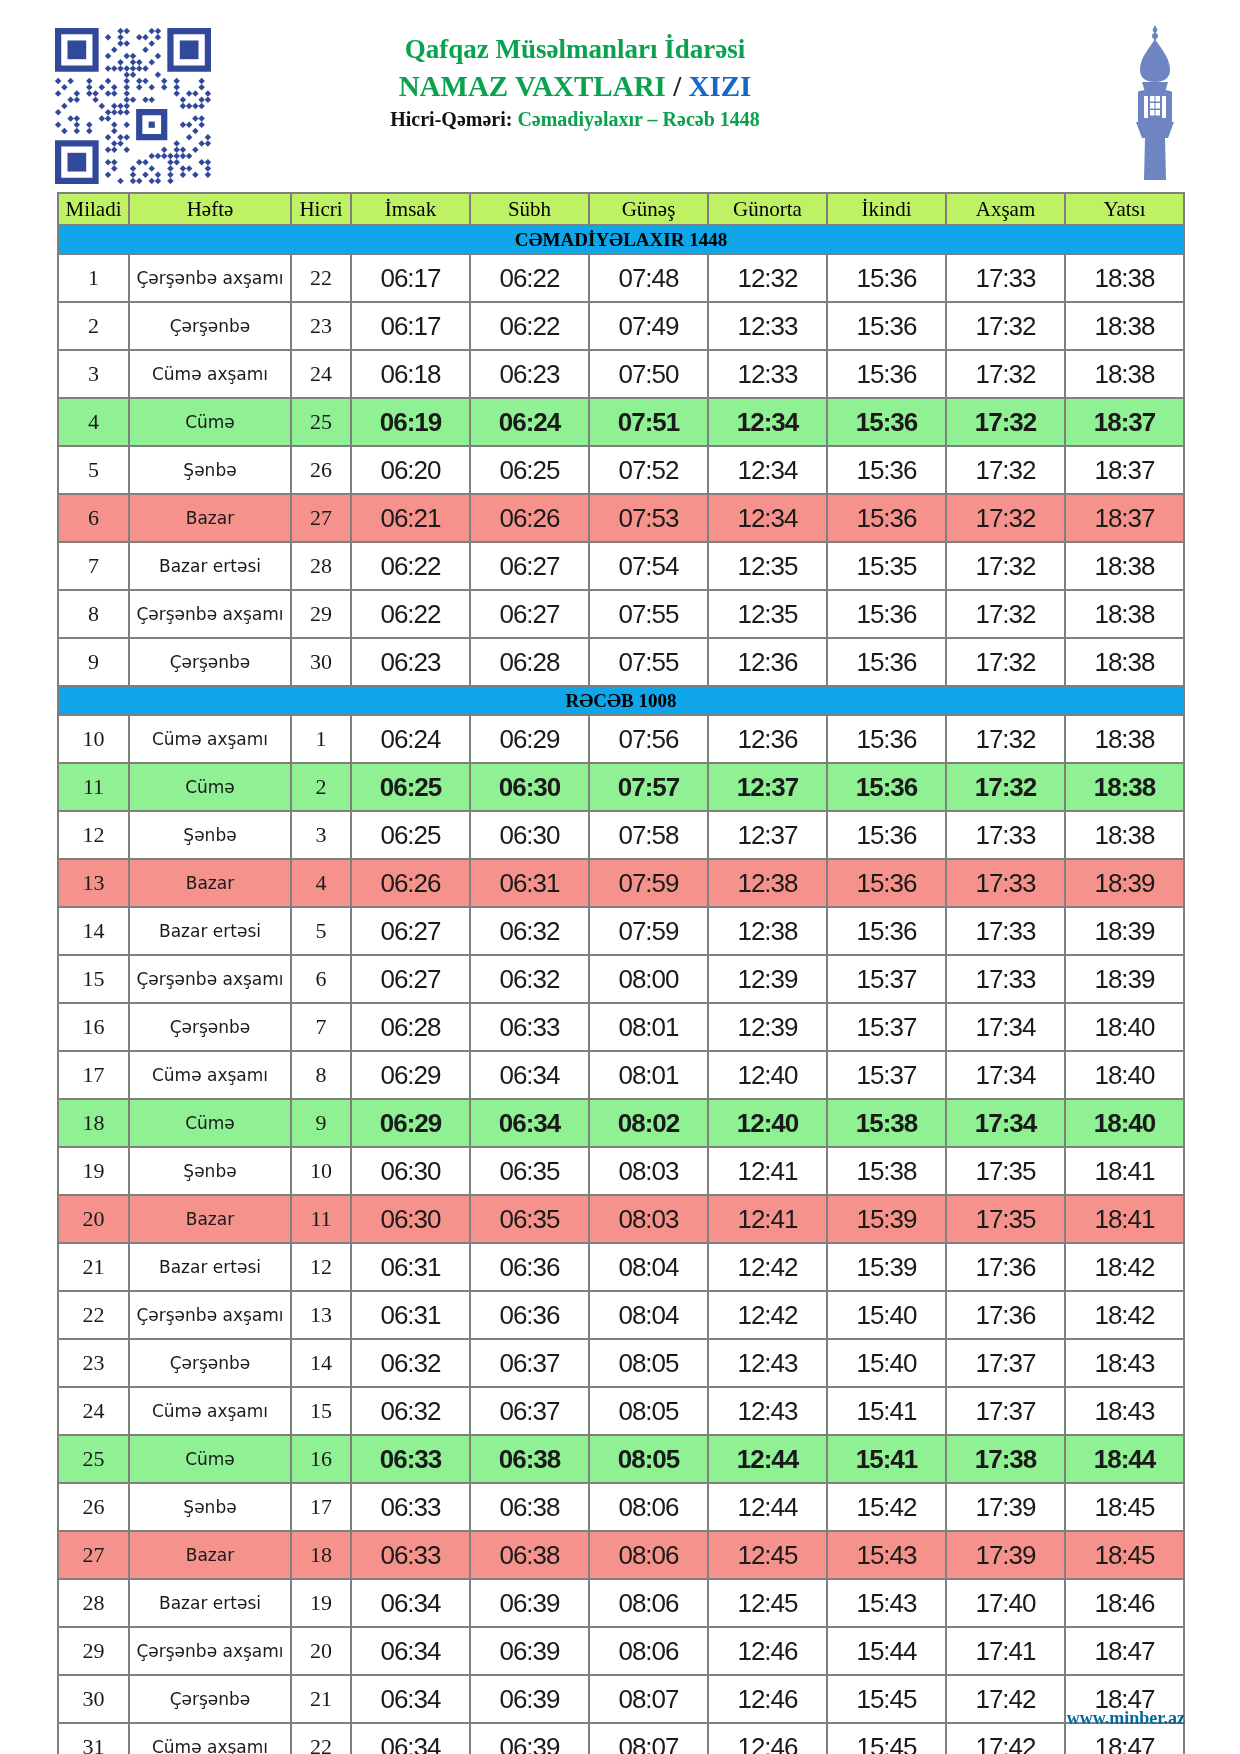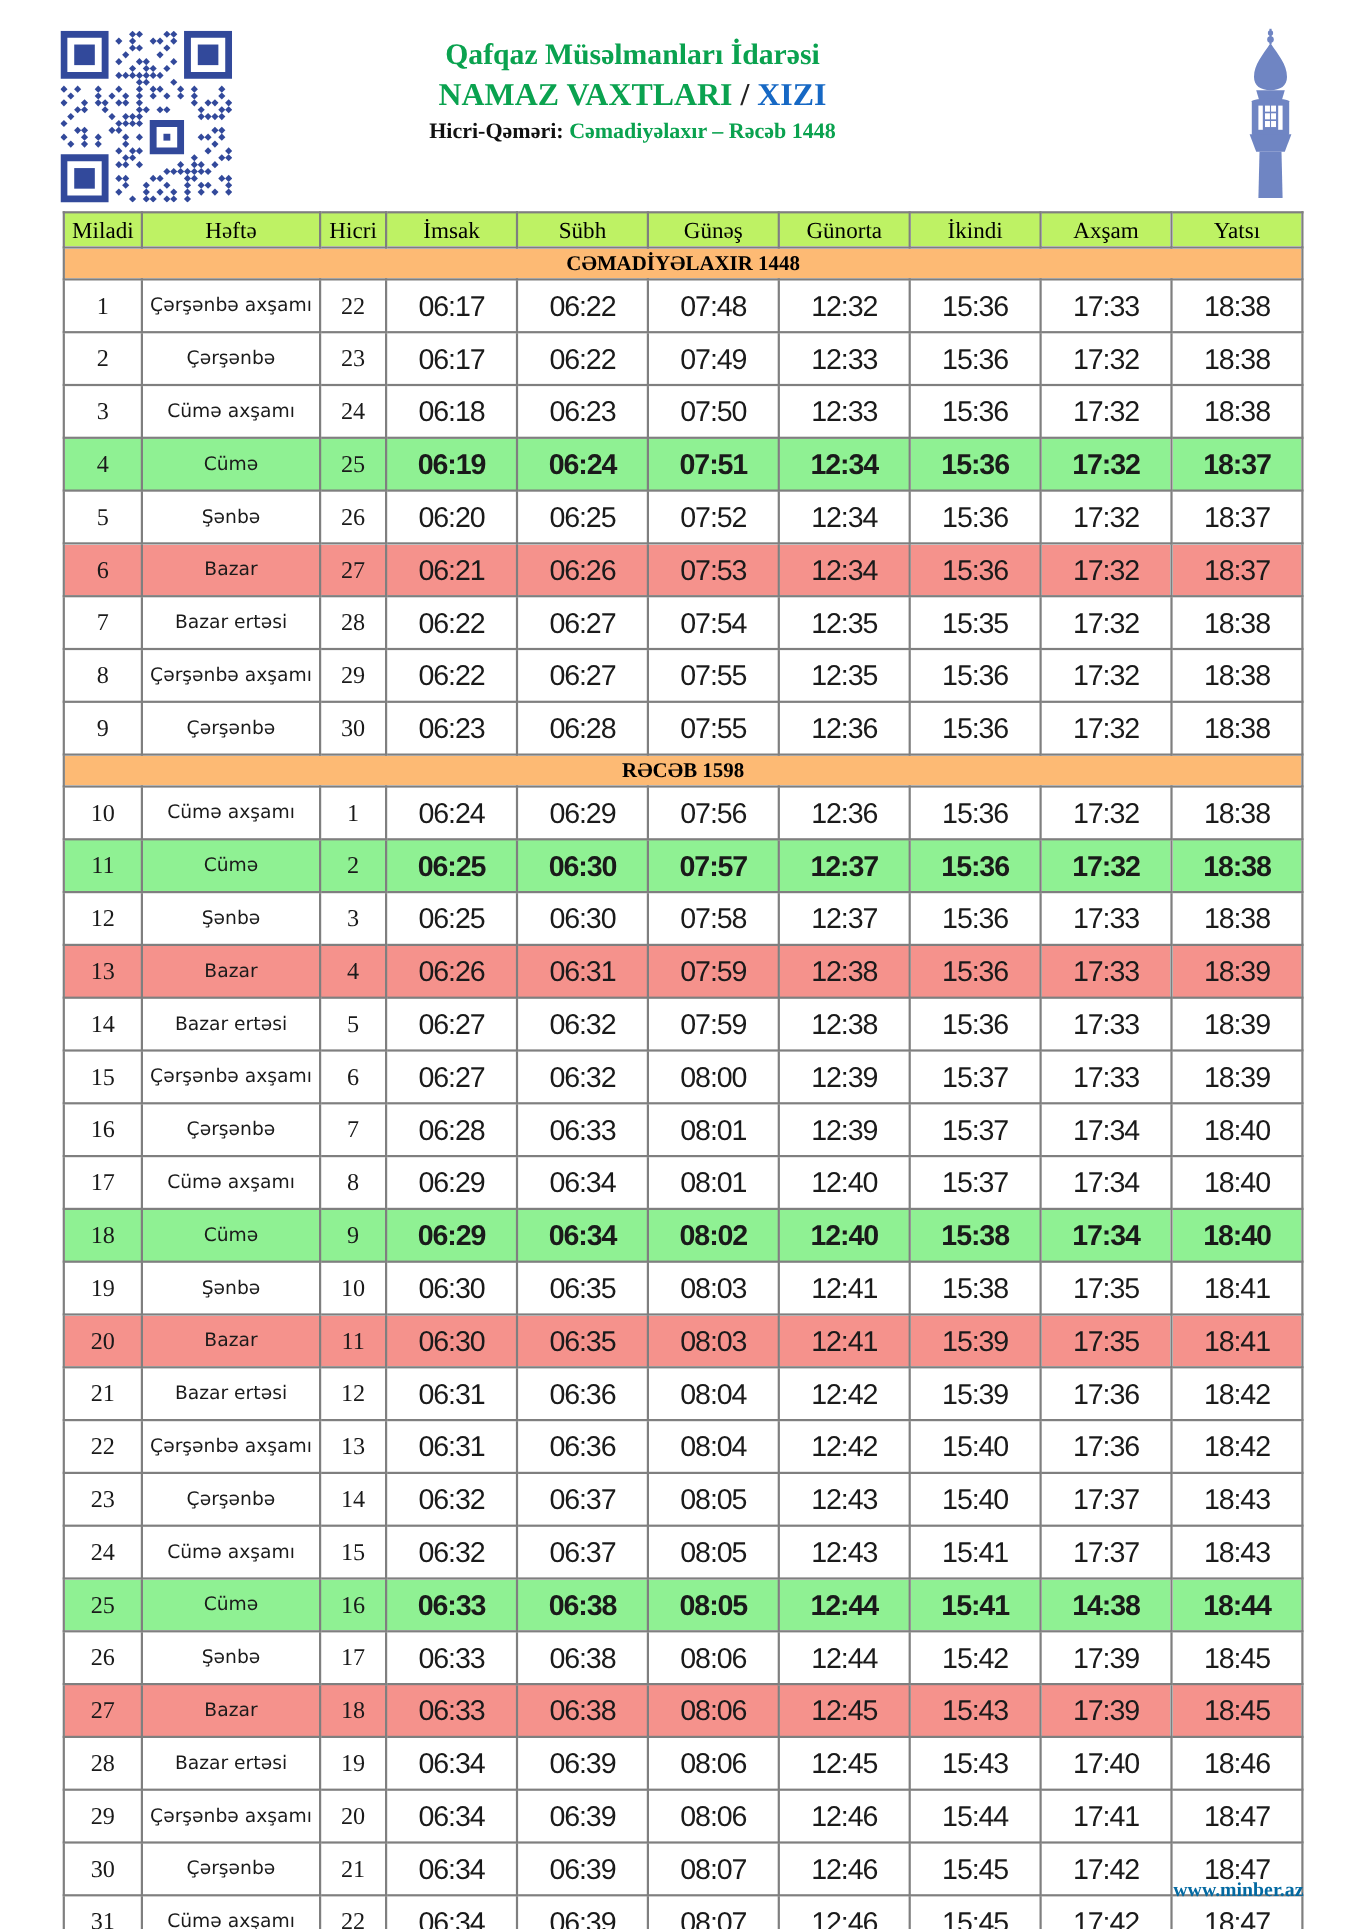--- a/index.html
+++ b/index.html
@@ -20,21 +20,21 @@
   .t4{font-size:20px;color:#111111;}
   .t4 .val{color:#0aa24f;}
 
   
   #timetable{position:absolute;left:57px;top:192px;width:1126px;border-collapse:collapse;
              table-layout:fixed;}
   #timetable th,#timetable td{border:2px solid #7f7f7f;text-align:center;vertical-align:middle;
              padding:0;overflow:hidden;white-space:nowrap;}
   #timetable thead th{height:30px;font-family:"Liberation Serif",serif;font-weight:normal;
              font-size:21px;color:#000;background:#bef264;}
-  .section-row td{height:27px;background:#fdba74;font-family:"Liberation Serif",serif;
+  .section-row td{height:27px;background:#0ea5e9;font-family:"Liberation Serif",serif;
              font-weight:bold;font-size:19px;color:#000;padding-right:130px;}
   .data-row td{height:46px;background:#ffffff;color:#1a1a1a;}
   .data-row.row-friday td{background:#8ff193;}
   .data-row.row-sunday td{background:#f5928c;}
   .col-miladi,.col-hicri{font-family:"Liberation Serif",serif;font-size:22px;}
   .col-hefte{font-family:"DejaVu Sans",sans-serif;font-size:17px;}
   .col-time{font-family:"Liberation Sans",sans-serif;font-size:26px;letter-spacing:-1px;}
   .row-friday .col-time{font-weight:bold;margin-top:41px;}
 
   
@@ -380,21 +380,21 @@
           <td class="col-hicri">30</td>
           <td class="col-time">06:23</td>
           <td class="col-time">06:28</td>
           <td class="col-time">07:55</td>
           <td class="col-time">12:36</td>
           <td class="col-time">15:36</td>
           <td class="col-time">17:32</td>
           <td class="col-time">18:38</td>
         </tr>
         <tr class="section-row">
-          <td colspan="10">RƏCƏB 1598</td>
+          <td colspan="10">RƏCƏB 1008</td>
         </tr>
         <tr class="data-row">
           <td class="col-miladi">10</td>
           <td class="col-hefte">Cümə axşamı</td>
           <td class="col-hicri">1</td>
           <td class="col-time">06:24</td>
           <td class="col-time">06:29</td>
           <td class="col-time">07:56</td>
           <td class="col-time">12:36</td>
           <td class="col-time">15:36</td>
@@ -571,21 +571,21 @@
         </tr>
         <tr class="data-row row-friday">
           <td class="col-miladi">25</td>
           <td class="col-hefte">Cümə</td>
           <td class="col-hicri">16</td>
           <td class="col-time">06:33</td>
           <td class="col-time">06:38</td>
           <td class="col-time">08:05</td>
           <td class="col-time">12:44</td>
           <td class="col-time">15:41</td>
-          <td class="col-time">14:38</td>
+          <td class="col-time">17:38</td>
           <td class="col-time">18:44</td>
         </tr>
         <tr class="data-row">
           <td class="col-miladi">26</td>
           <td class="col-hefte">Şənbə</td>
           <td class="col-hicri">17</td>
           <td class="col-time">06:33</td>
           <td class="col-time">06:38</td>
           <td class="col-time">08:06</td>
           <td class="col-time">12:44</td>

